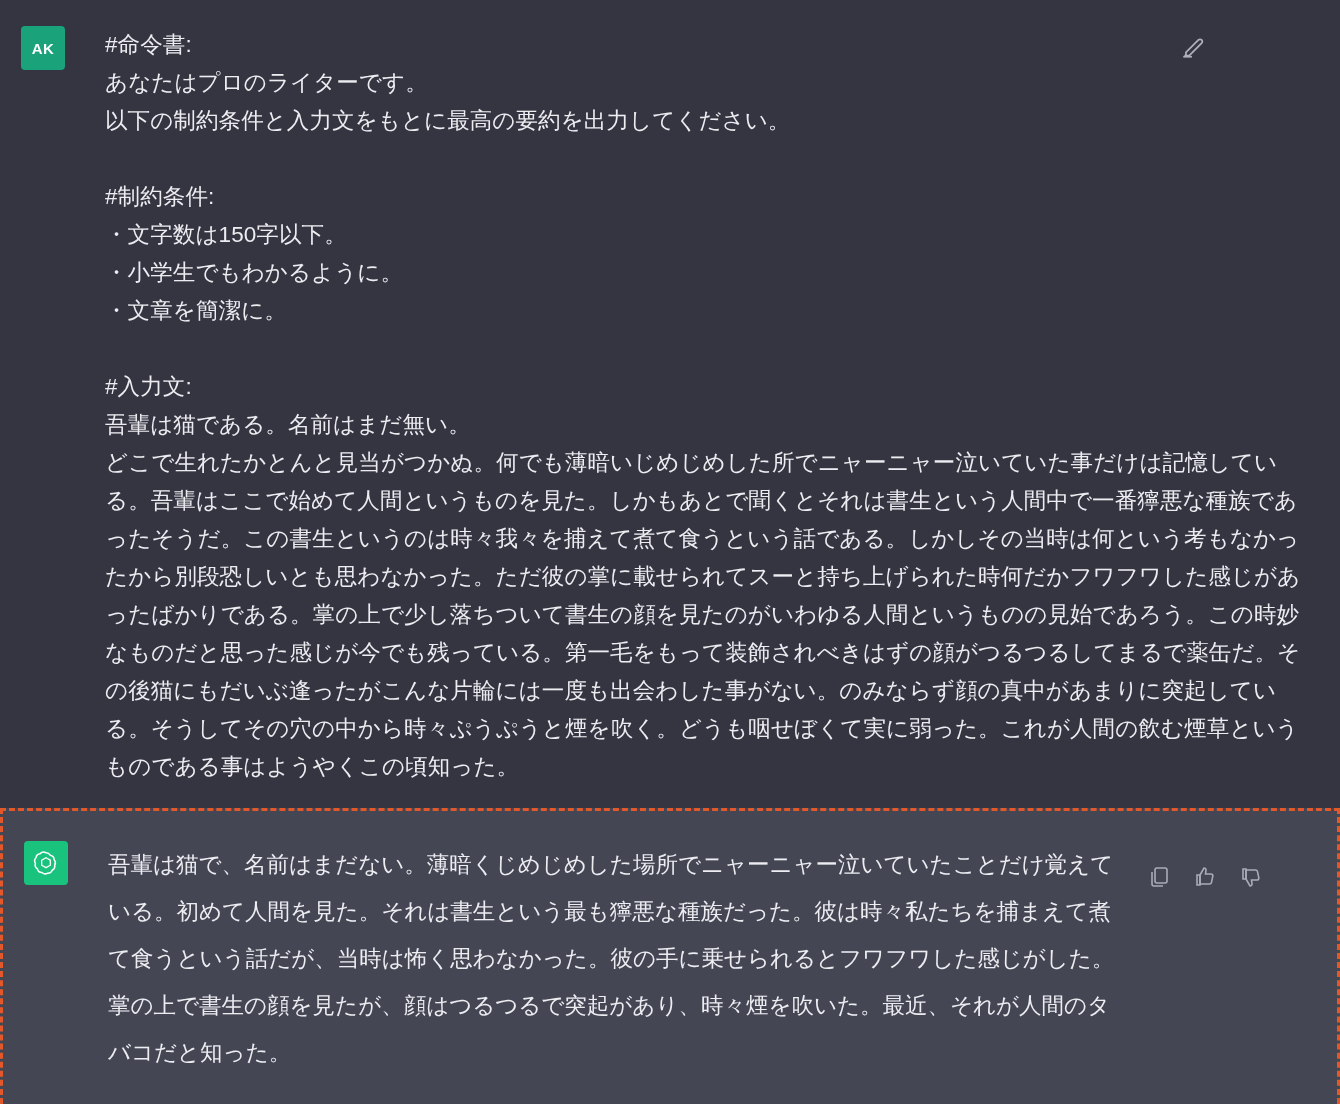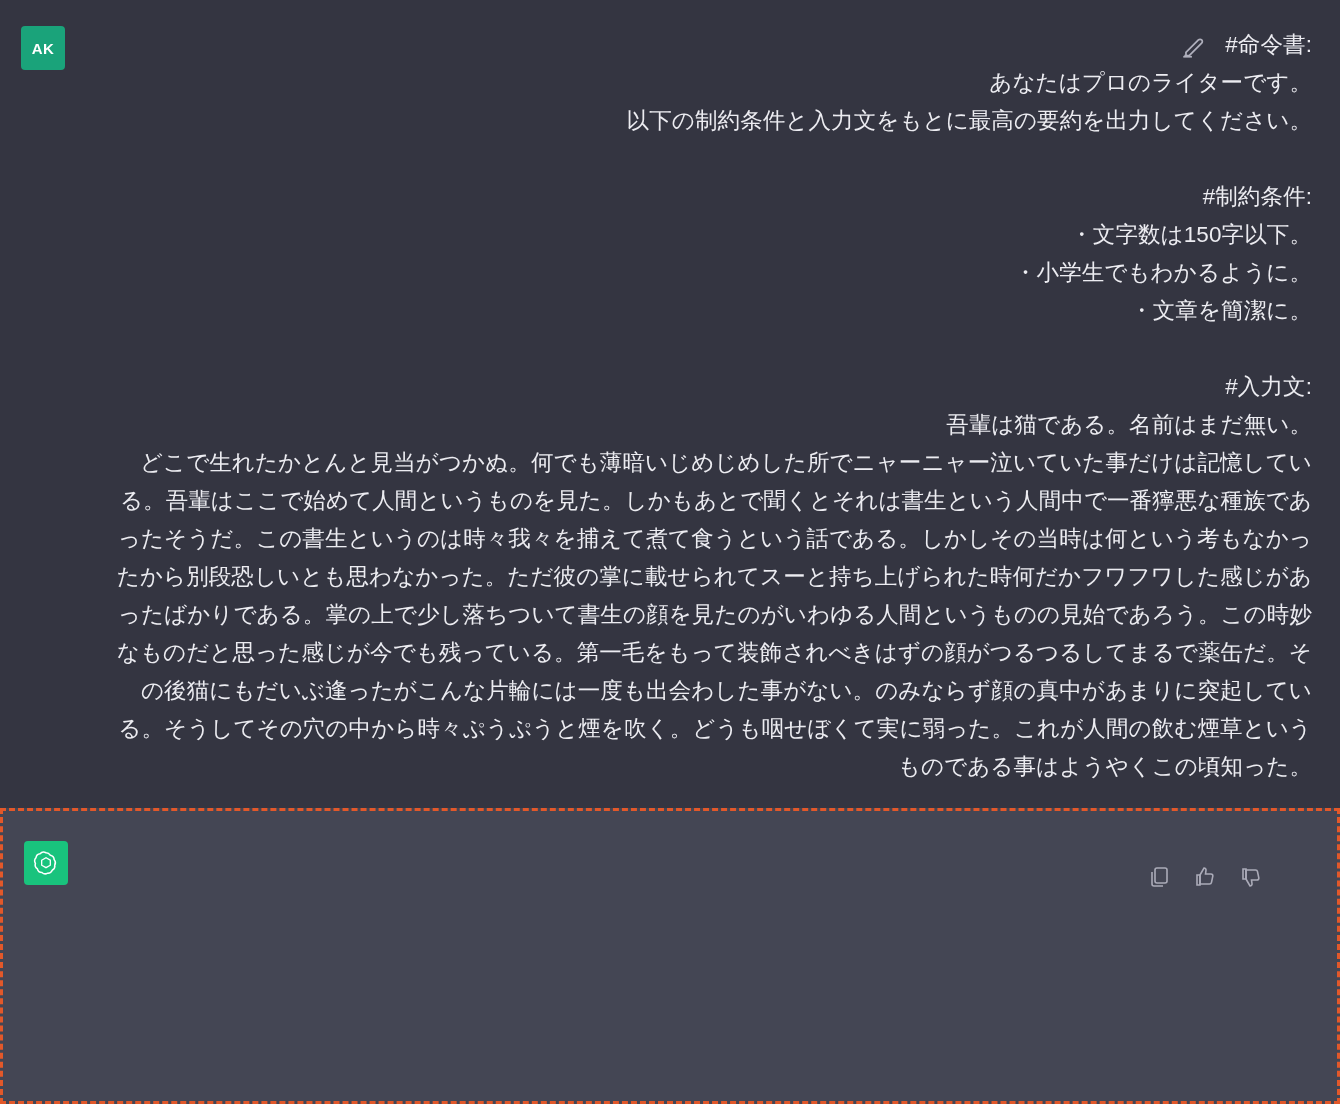--- a/index.html
+++ b/index.html
@@ -67,21 +67,20 @@
   }
   .avatar.assistant {
     background: #19c37d;
   }
   .avatar.assistant svg { display:block; }
 
   .msg-body {
     margin-left: 40px;
     flex: 1 1 auto;
     min-width: 0;
-    text-align: right;
   }
 
   .text-block {
     font-size: 22.5px;
     line-height: 38px;
     color: #ececf1;
     white-space: pre-wrap;
     word-break: break-word;
     font-weight: 500;
     letter-spacing: 0.1px;
@@ -157,20 +156,23 @@
   </div>
 
   <div class="msg-assistant">
     <div class="msg-inner">
       <div class="avatar assistant">
         <svg viewBox="0 0 24 24" width="28" height="28" aria-hidden="true">
           <path d="M12 3.2c-1.7-1-3.9-.6-5.1.9-1.8.2-3.2 1.6-3.5 3.4-1.2 1.3-1.4 3.3-.5 4.9-.5 1.7.2 3.6 1.7 4.6.4 1.8 2 3.1 3.9 3.1 1.3 1.2 3.3 1.5 4.9.6 1.8.1 3.4-1 4.1-2.7 1.5-.8 2.3-2.5 2-4.2.8-1.5.6-3.4-.5-4.7-.1-1.8-1.4-3.3-3.2-3.7-1-1.5-2.9-2.2-3.8-2.2z" stroke="#ffffff" stroke-width="1.3" fill="none"></path>
           <path d="M8.3 9.6l3.7-2.1 3.7 2.1v4.3l-3.7 2.1-3.7-2.1z" stroke="#ffffff" stroke-width="1.1" fill="none"></path>
         </svg>
       </div>
+      <div class="msg-body">
+        <div class="assistant-text">吾輩は猫で、名前はまだない。薄暗くじめじめした場所でニャーニャー泣いていたことだけ覚えている。初めて人間を見た。それは書生という最も獰悪な種族だった。彼は時々私たちを捕まえて煮て食うという話だが、当時は怖く思わなかった。彼の手に乗せられるとフワフワした感じがした。掌の上で書生の顔を見たが、顔はつるつるで突起があり、時々煙を吹いた。最近、それが人間のタバコだと知った。</div>
+      </div>
     </div>
 
     <div class="assistant-actions">
       <span class="act">
         <svg viewBox="0 0 24 24" width="24" height="24" aria-hidden="true">
           <rect x="8" y="3" width="12" height="15" rx="2"></rect>
           <path d="M5 7v12a2 2 0 0 0 2 2h9"></path>
         </svg>
       </span>
       <span class="act">

